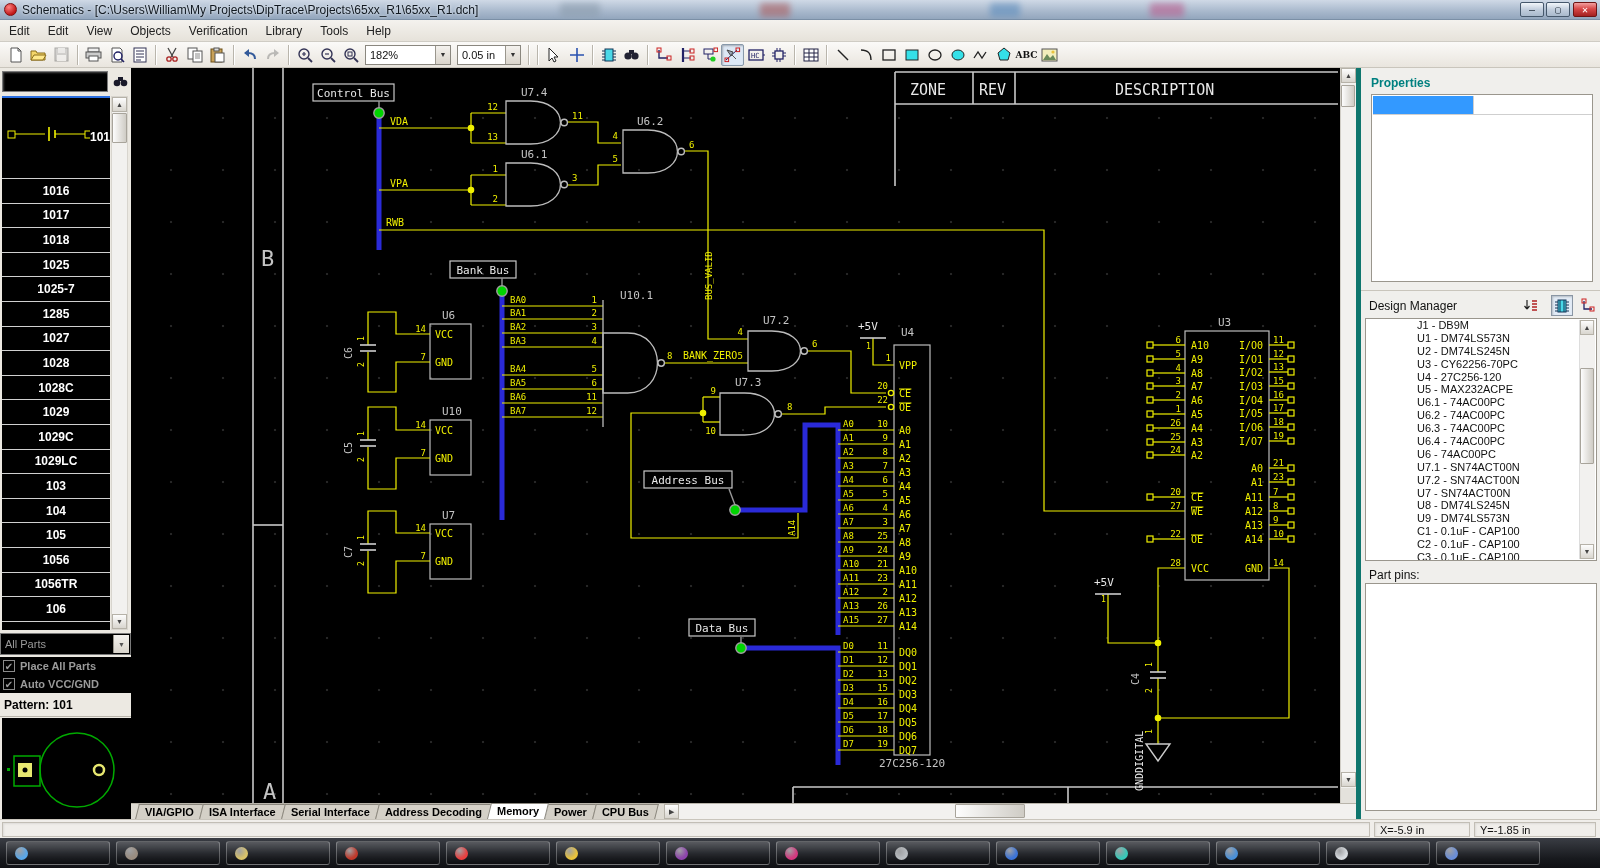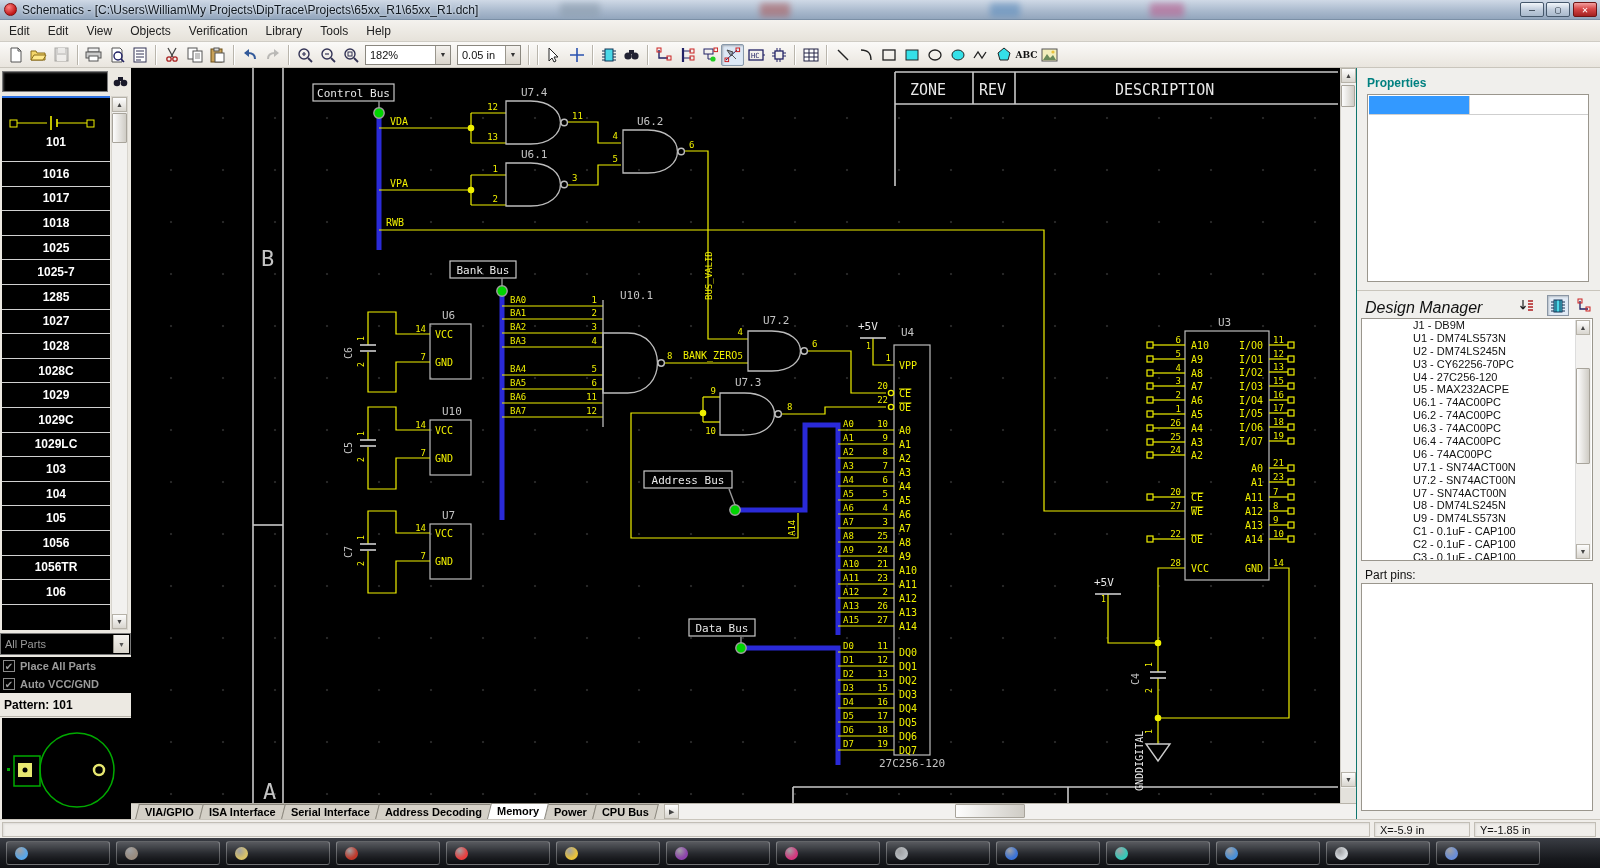--- a/index.html
+++ b/index.html
@@ -41,21 +41,21 @@
 
   
   #leftpanel { position:absolute; left:0; top:68px; width:131px; height:751px; background:#ece9e2; }
   #search-row { position:absolute; left:0; top:0; width:131px; height:27px; }
   #search-input { position:absolute; left:2px; top:3px; width:106px; height:21px; background:#000; border:1px solid #7a7a7a;
     box-shadow:inset 1px 1px 2px #444; color:#fff; font-size:11px; padding:0 3px; }
   #search-btn { position:absolute; left:111px; top:5px; width:18px; height:17px; display:flex; align-items:center; justify-content:center; }
   #comp-list { position:absolute; left:2px; top:28px; width:108px; height:534px; background:#000; border-top:2px solid #2b6fe0; overflow:hidden; }
   .comp-item { height:24.6px; border-bottom:1px solid #d0d0d0; color:#fff; font-weight:bold; font-size:12px;
     display:flex; align-items:center; justify-content:center; }
-  .comp-preview { height:64px; border-bottom:1px solid #d0d0d0; display:flex; flex-direction:column; align-items:center; justify-content:flex-end; padding-bottom:12px; }
+  .comp-preview { height:81px; border-bottom:1px solid #d0d0d0; display:flex; flex-direction:row; align-items:center; justify-content:flex-end; padding-bottom:2px; }
   .comp-preview .nm { color:#fff; font-weight:bold; font-size:12px; }
   #comp-scroll { position:absolute; left:111px; top:28px; width:17px; height:534px; background:#f2f1ef; border:1px solid #d8d5ce; }
   .sbtn { position:absolute; left:0; width:15px; height:15px; background:linear-gradient(#fdfdfd,#d9d6cf); border:1px solid #b6b2a8;
     display:flex; align-items:center; justify-content:center; font-size:7px; color:#444; }
   .sthumb { position:absolute; background:linear-gradient(90deg,#fdfdfd,#cfccc5); border:1px solid #a8a49b; border-radius:1px; }
   #allparts { position:absolute; left:0; top:565px; width:131px; height:22px; background:#000; border:1px solid #7a7a7a; }
   #allparts .cv { position:absolute; left:4px; top:4px; font-size:11px; color:#9a9a9a; }
   #allparts .cb { position:absolute; right:1px; top:1px; width:16px; height:18px; background:linear-gradient(#f4f2ee,#d9d4cb);
     border-left:1px solid #9a968d; display:flex; align-items:center; justify-content:center; font-size:7px; color:#555; }
   .chk-row { position:absolute; left:0; width:131px; height:18px; background:#000; display:flex; align-items:center; gap:5px; padding-left:3px; }
@@ -71,28 +71,28 @@
   #canvaswrap svg { position:absolute; left:0; top:0; }
   #vscroll { position:absolute; left:1340px; top:68px; width:16px; height:735px; background:#f2f1ef; border-left:1px solid #d0cdc6; }
   #tabrow { position:absolute; left:131px; top:803px; width:1225px; height:16px; background:#dedbd3; border-top:1px solid #b8b4aa; display:flex; align-items:flex-end; }
   .tab { height:15px; padding:1px 7px 0 7px; font-size:11px; font-weight:bold; color:#000; background:#d4d0c7;
     border:1px solid #8a867d; border-bottom:none; margin-right:-1px; transform:skewX(-14deg); }
   .tab > span { display:inline-block; transform:skewX(14deg); }
   .tab.active { background:#fff; height:16px; position:relative; z-index:2; }
   #hscroll { position:relative; flex:1; height:15px; background:#f2f1ef; margin-left:8px; }
 
   
-  #rightpanel { position:absolute; left:1356px; top:68px; width:244px; height:751px; background:#f0efec; border-left:1px solid #0f766e; }
+  #rightpanel { position:absolute; left:1356px; top:68px; width:244px; height:751px; background:#f0efec; border-left:5px solid #0f766e; }
   #props-title { position:absolute; left:10px; top:8px; font-size:12px; font-weight:bold; color:#008080; }
   #props-grid { position:absolute; left:10px; top:26px; width:222px; height:188px; background:#fff; border:1px solid #9a968d; }
   #props-sel { position:absolute; left:1px; top:1px; width:100px; height:18px; background:#3399ff; }
   #props-vline { position:absolute; left:101px; top:1px; width:1px; height:18px; background:#cfcfcf; }
   #props-hline { position:absolute; left:1px; top:19px; width:219px; height:1px; background:#cfcfcf; }
   #dm-header { position:absolute; left:0px; top:222px; width:244px; height:28px; border-top:1px solid #c9c5bc; }
-  #dm-title { position:absolute; left:8px; top:8px; font-size:16px; color:#111;font-style:italic; }
+  #dm-title { position:absolute; left:8px; top:8px; font-size:12px; color:#111; }
   .dm-btn { position:absolute; top:4px; width:22px; height:21px; display:flex; align-items:center; justify-content:center; border:1px solid transparent; }
   .dm-btn.pressed { border:1px solid #8a96a4; background:#e2ebf6; box-shadow:inset 1px 1px 2px rgba(0,0,0,.2); }
   #dm-list { position:absolute; left:4px; top:250px; width:232px; height:243px; background:#fff; border:1px solid #9a968d; overflow:hidden;padding-left:48px; }
   .dm-item { font-size:11px; color:#111; padding:0 3px; height:12.9px; line-height:12.9px; white-space:nowrap; }
   #dm-scroll { position:absolute; right:1px; top:1px; width:16px; height:239px; background:#f2f1ef; border-left:1px solid #ddd; }
   #partpins-label { position:absolute; left:8px; top:500px; font-size:12px; color:#111; }
   #partpins-box { position:absolute; left:4px; top:515px; width:232px; height:228px; background:#fff; border:1px solid #9a968d; }
 
   
   #statusbar { position:absolute; left:0; top:819px; width:1600px; height:19px; background:#f0eeea; border-top:1px solid #c9c5bc; }

